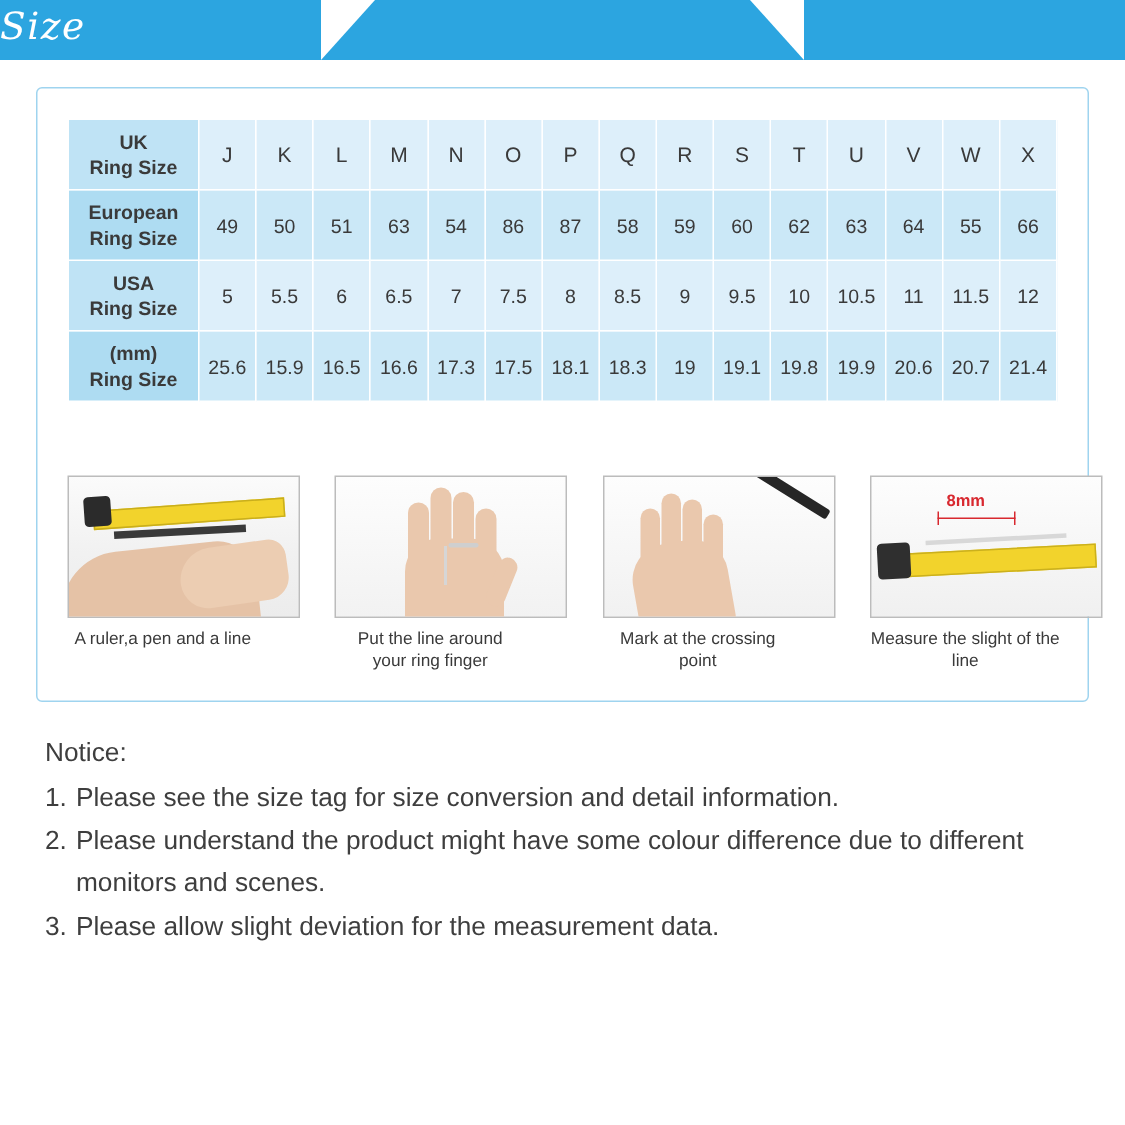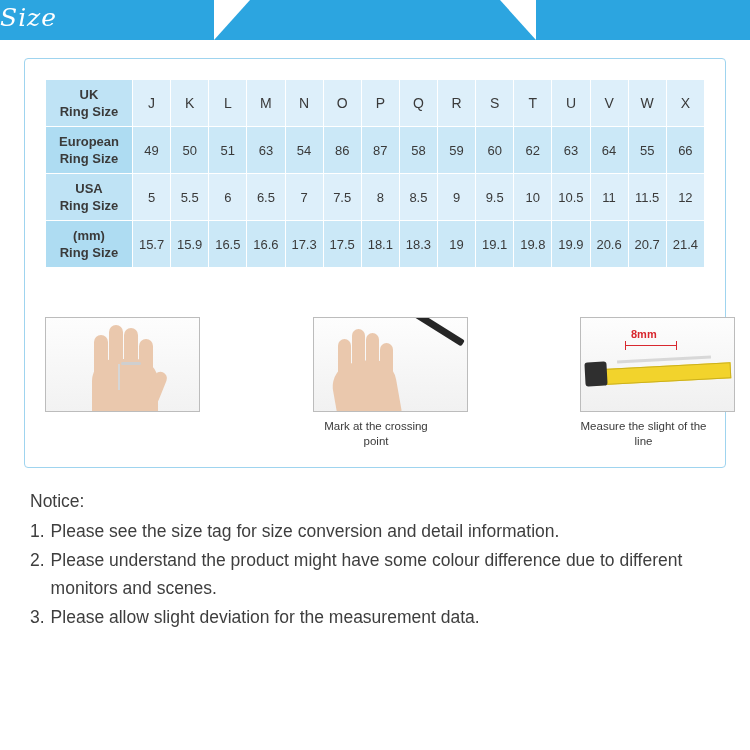--- a/index.html
+++ b/index.html
@@ -448,52 +448,66 @@
         <td class="cell">11</td>
         <td class="cell">11.5</td>
         <td class="cell">12</td>
       </tr>
 
       <tr class="alt">
         <td class="rowhead">
           <div>(mm)</div>
           <div>Ring Size</div>
         </td>
-        <td class="cell">15.7</td>
+        <td class="cell">25.6</td>
         <td class="cell">15.9</td>
         <td class="cell">16.5</td>
         <td class="cell">16.6</td>
         <td class="cell">17.3</td>
         <td class="cell">17.5</td>
         <td class="cell">18.1</td>
         <td class="cell">18.3</td>
         <td class="cell">19</td>
         <td class="cell">19.1</td>
         <td class="cell">19.8</td>
         <td class="cell">19.9</td>
         <td class="cell">20.6</td>
         <td class="cell">20.7</td>
         <td class="cell">21.4</td>
       </tr>
     </tbody>
   </table>
 
   <div class="steps">
 
+    <div class="step">
+      <div class="photo p1">
+        <div class="arm"></div>
+        <div class="hand"></div>
+        <div class="ruler"></div>
+        <div class="ruler-end"></div>
+        <div class="pen"></div>
+      </div>
+      <div class="caption">A ruler,a pen and a line</div>
+    </div>
 
     <div class="step">
       <div class="photo p2">
         <div class="palm"></div>
         <div class="fg f1"></div>
         <div class="fg f2"></div>
         <div class="fg f3"></div>
         <div class="fg f4"></div>
         <div class="thumb"></div>
         <div class="line"></div>
         <div class="linetail"></div>
+      </div>
+      <div class="caption">
+        <div>Put the line around</div>
+        <div>your ring finger</div>
       </div>
     </div>
 
     <div class="step">
       <div class="photo p3">
         <div class="palm"></div>
         <div class="fg f1"></div>
         <div class="fg f2"></div>
         <div class="fg f3"></div>
         <div class="fg f4"></div>

